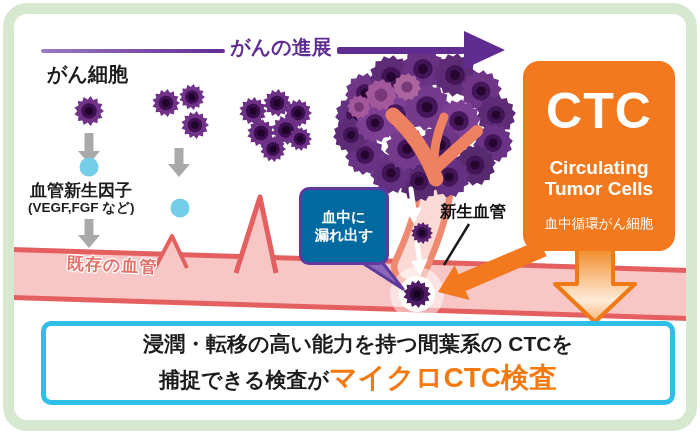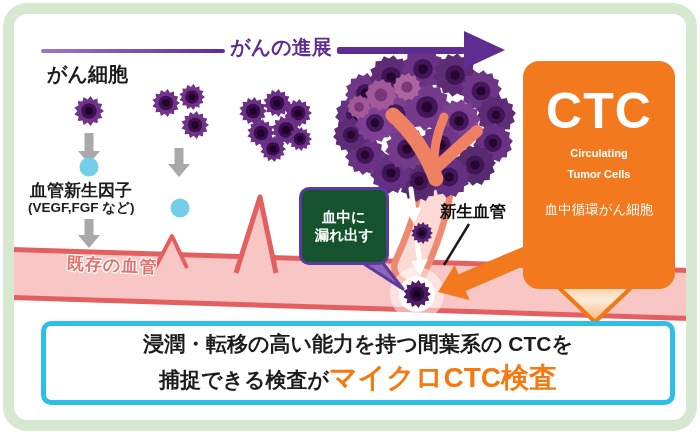--- a/index.html
+++ b/index.html
@@ -19,28 +19,28 @@
   .prog-label{left:220px;top:31px;width:116px;text-align:center;font-size:20px;font-weight:bold;color:#5f2c91;}
 
   .lbl-cancer-cell{left:44px;top:58px;font-size:20px;font-weight:bold;color:#1c1c1c;}
   .lbl-angio{left:27px;top:176px;font-size:17px;font-weight:bold;color:#1c1c1c;}
   .lbl-angio-sub{left:25px;top:196px;font-size:13.5px;font-weight:bold;color:#1c1c1c;}
   .lbl-vessel{left:64px;top:252px;width:150px;font-size:17px;font-weight:bold;color:#e4706a;
     transform:rotate(2.5deg);letter-spacing:1px;
     text-shadow:1px 0 0 #fff,-1px 0 0 #fff,0 1px 0 #fff,0 -1px 0 #fff,1px 1px 0 #fff,-1px -1px 0 #fff,1px -1px 0 #fff,-1px 1px 0 #fff;}
   .lbl-newvessel{left:437px;top:198px;font-size:16.5px;font-weight:bold;color:#111;}
 
-  .bubble{left:296px;top:184px;width:84px;height:72px;background:#14532d;border:3px solid #5e3a9d;
+  .bubble{left:296px;top:184px;width:84px;height:72px;background:#0369a1;border:3px solid #5e3a9d;
     border-radius:10px;color:#fff;font-size:14.5px;font-weight:bold;text-align:center;
     display:flex;flex-direction:column;justify-content:center;line-height:18.5px;z-index:6;}
 
-  .ctc-box{left:520px;top:58px;width:152px;height:228px;background:#f2791d;border-radius:16px;
+  .ctc-box{left:520px;top:58px;width:152px;height:190px;background:#f2791d;border-radius:16px;
     color:#fff;text-align:center;z-index:5;display:flex;flex-direction:column;align-items:center;}
   .ctc-acronym{font-size:50px;font-weight:800;line-height:52px;margin-top:24px;letter-spacing:1px;}
-  .ctc-full{font-size:11px;font-weight:bold;line-height:21px;margin-top:6px;}
+  .ctc-full{font-size:19px;font-weight:bold;line-height:21px;margin-top:20px;}
   .ctc-jp{font-size:13.5px;font-weight:normal;margin-top:16px;}
 
   .bottom-box{left:38px;top:318px;width:634px;height:84px;background:#fff;border:5px solid #2ebfe9;
     border-radius:10px;z-index:10;display:flex;flex-direction:column;justify-content:center;
     align-items:center;text-align:center;box-sizing:border-box;}
   .bb-line1{font-size:21px;font-weight:bold;color:#1c1c1c;line-height:30px;}
   .bb-line2{display:flex;align-items:baseline;justify-content:center;}
   .bb-prefix{font-size:21px;font-weight:bold;color:#1c1c1c;}
   .bb-highlight{font-size:28px;font-weight:800;color:#f5790f;}
 </style>

